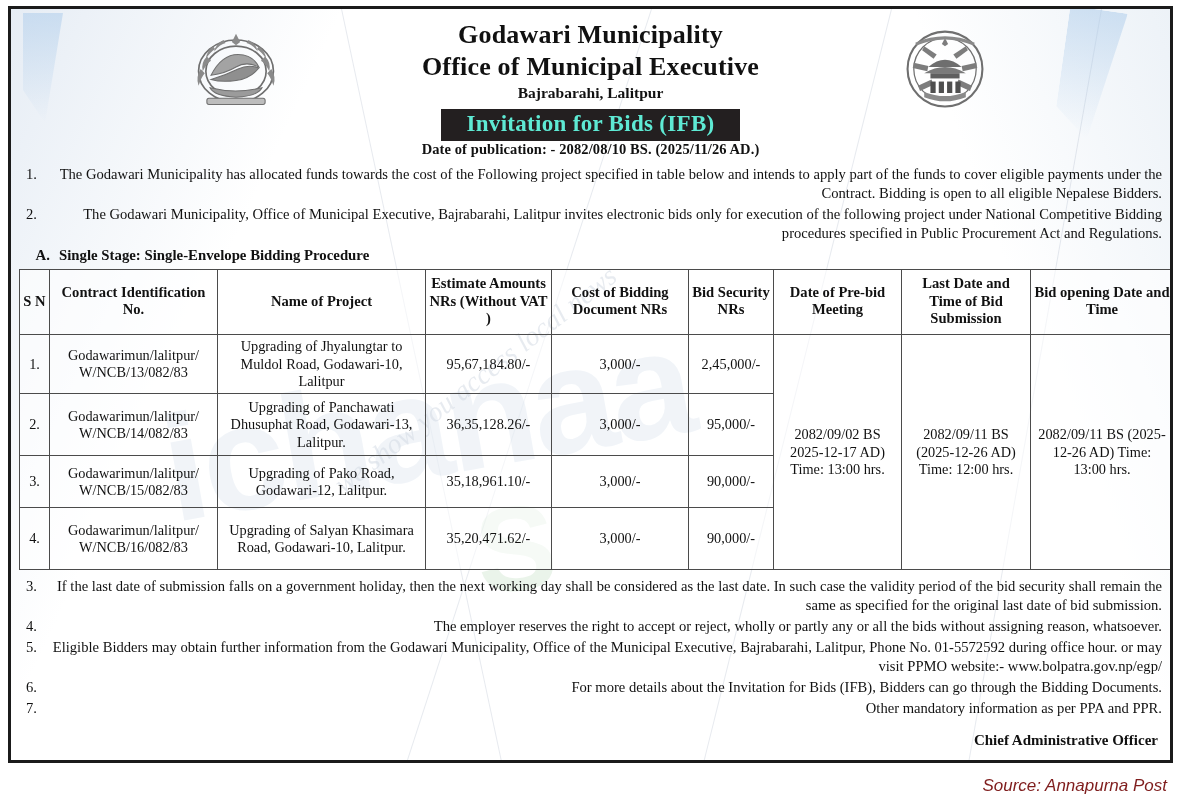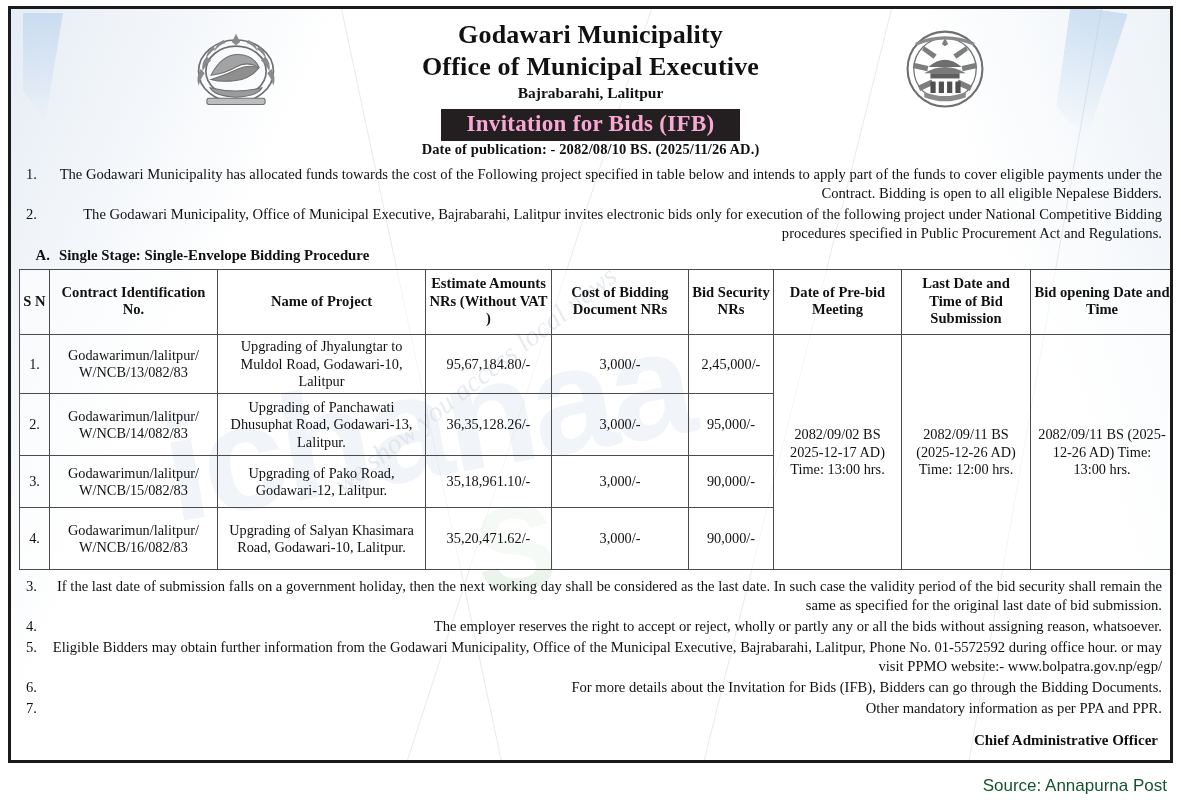--- a/index.html
+++ b/index.html
@@ -117,21 +117,21 @@
     letter-spacing: 0.2px;
   }
   .org-sub {
     font-size: 15.5px;
     font-weight: 700;
     line-height: 1.45;
   }
   .ifb-banner {
     display: inline-block;
     background: #231f20;
-    color: #f9a8d4;
+    color: #5eead4;
     font-size: 23px;
     font-weight: 700;
     padding: 2px 26px 4px 26px;
     margin-top: 4px;
     letter-spacing: 0.3px;
   }
   .pub-date {
     font-size: 14.5px;
     font-weight: 700;
     margin-top: 0;
@@ -211,22 +211,23 @@
     margin-top: 14px;
     padding-right: 4px;
   }
 
   
   .source {
     position: absolute;
     right: 14px;
     bottom: 10px;
     font-family: "Liberation Sans", sans-serif;
+    font-style: italic;
     font-size: 17px;
-    color: #14532d;
+    color: #7f1d1d;
     z-index: 3;
   }
 </style>
 </head>
 <body>
 
 <div id="page">
 
   <div class="paper-tint"></div>
 

